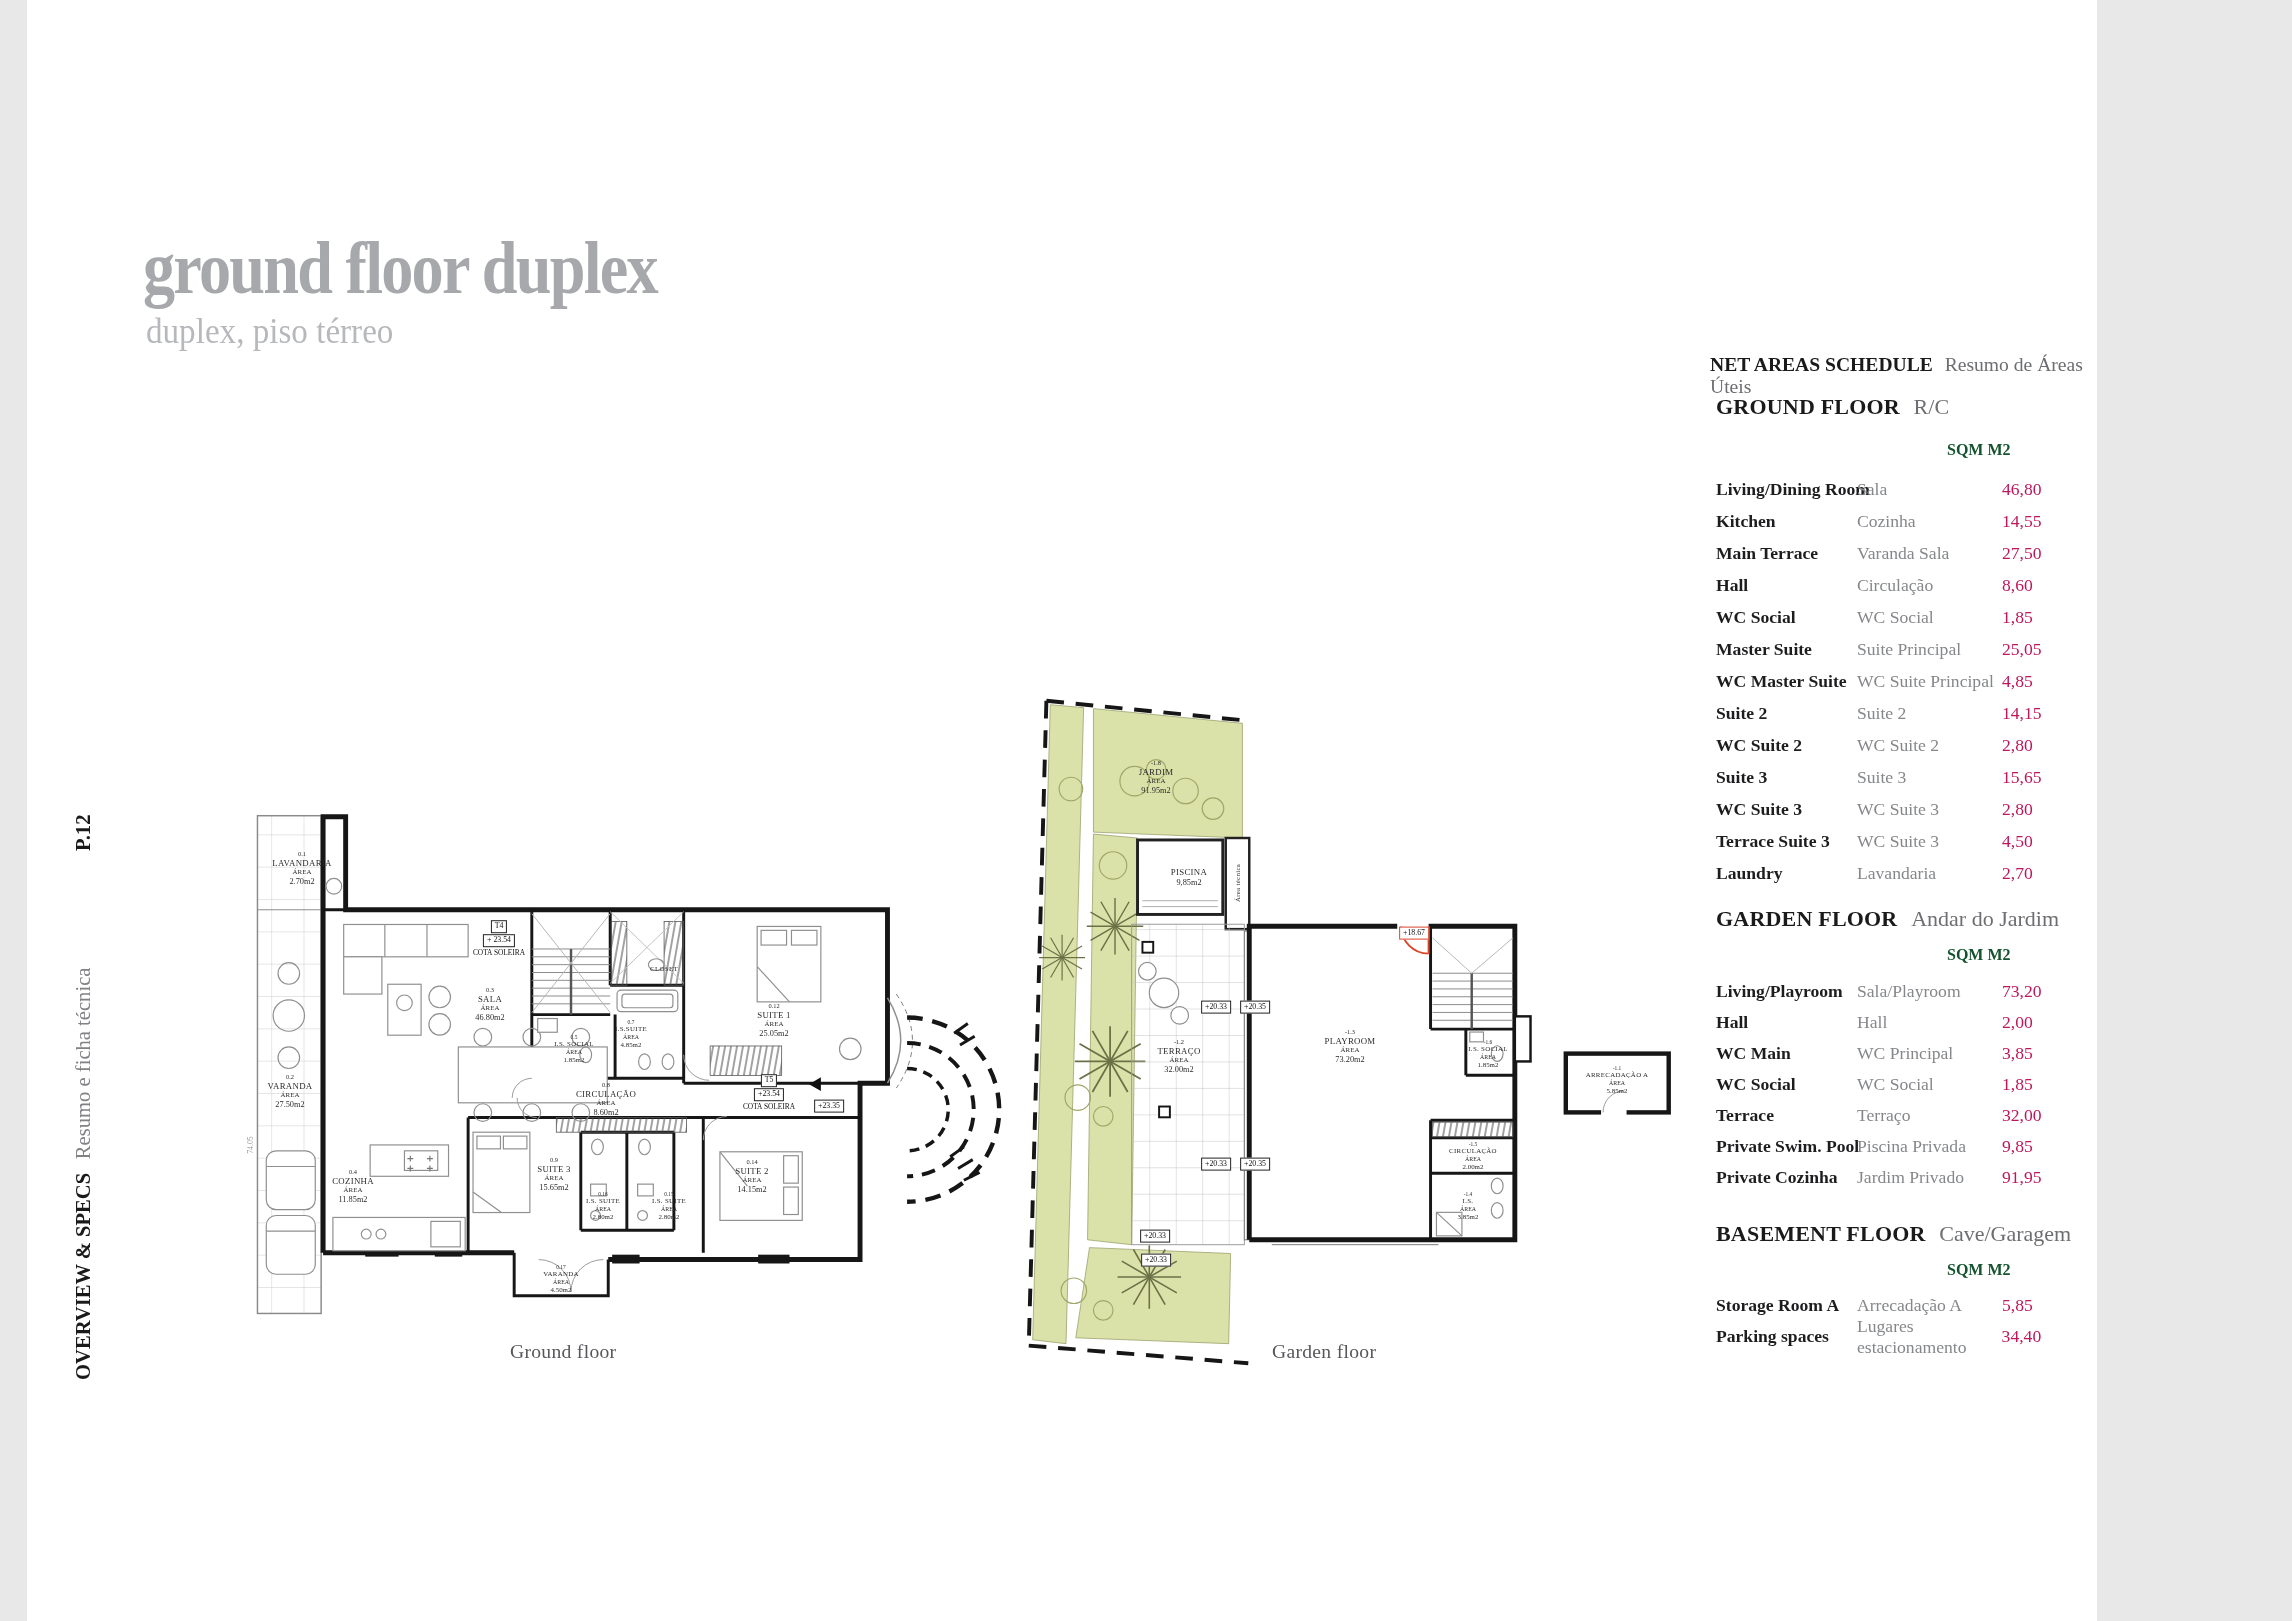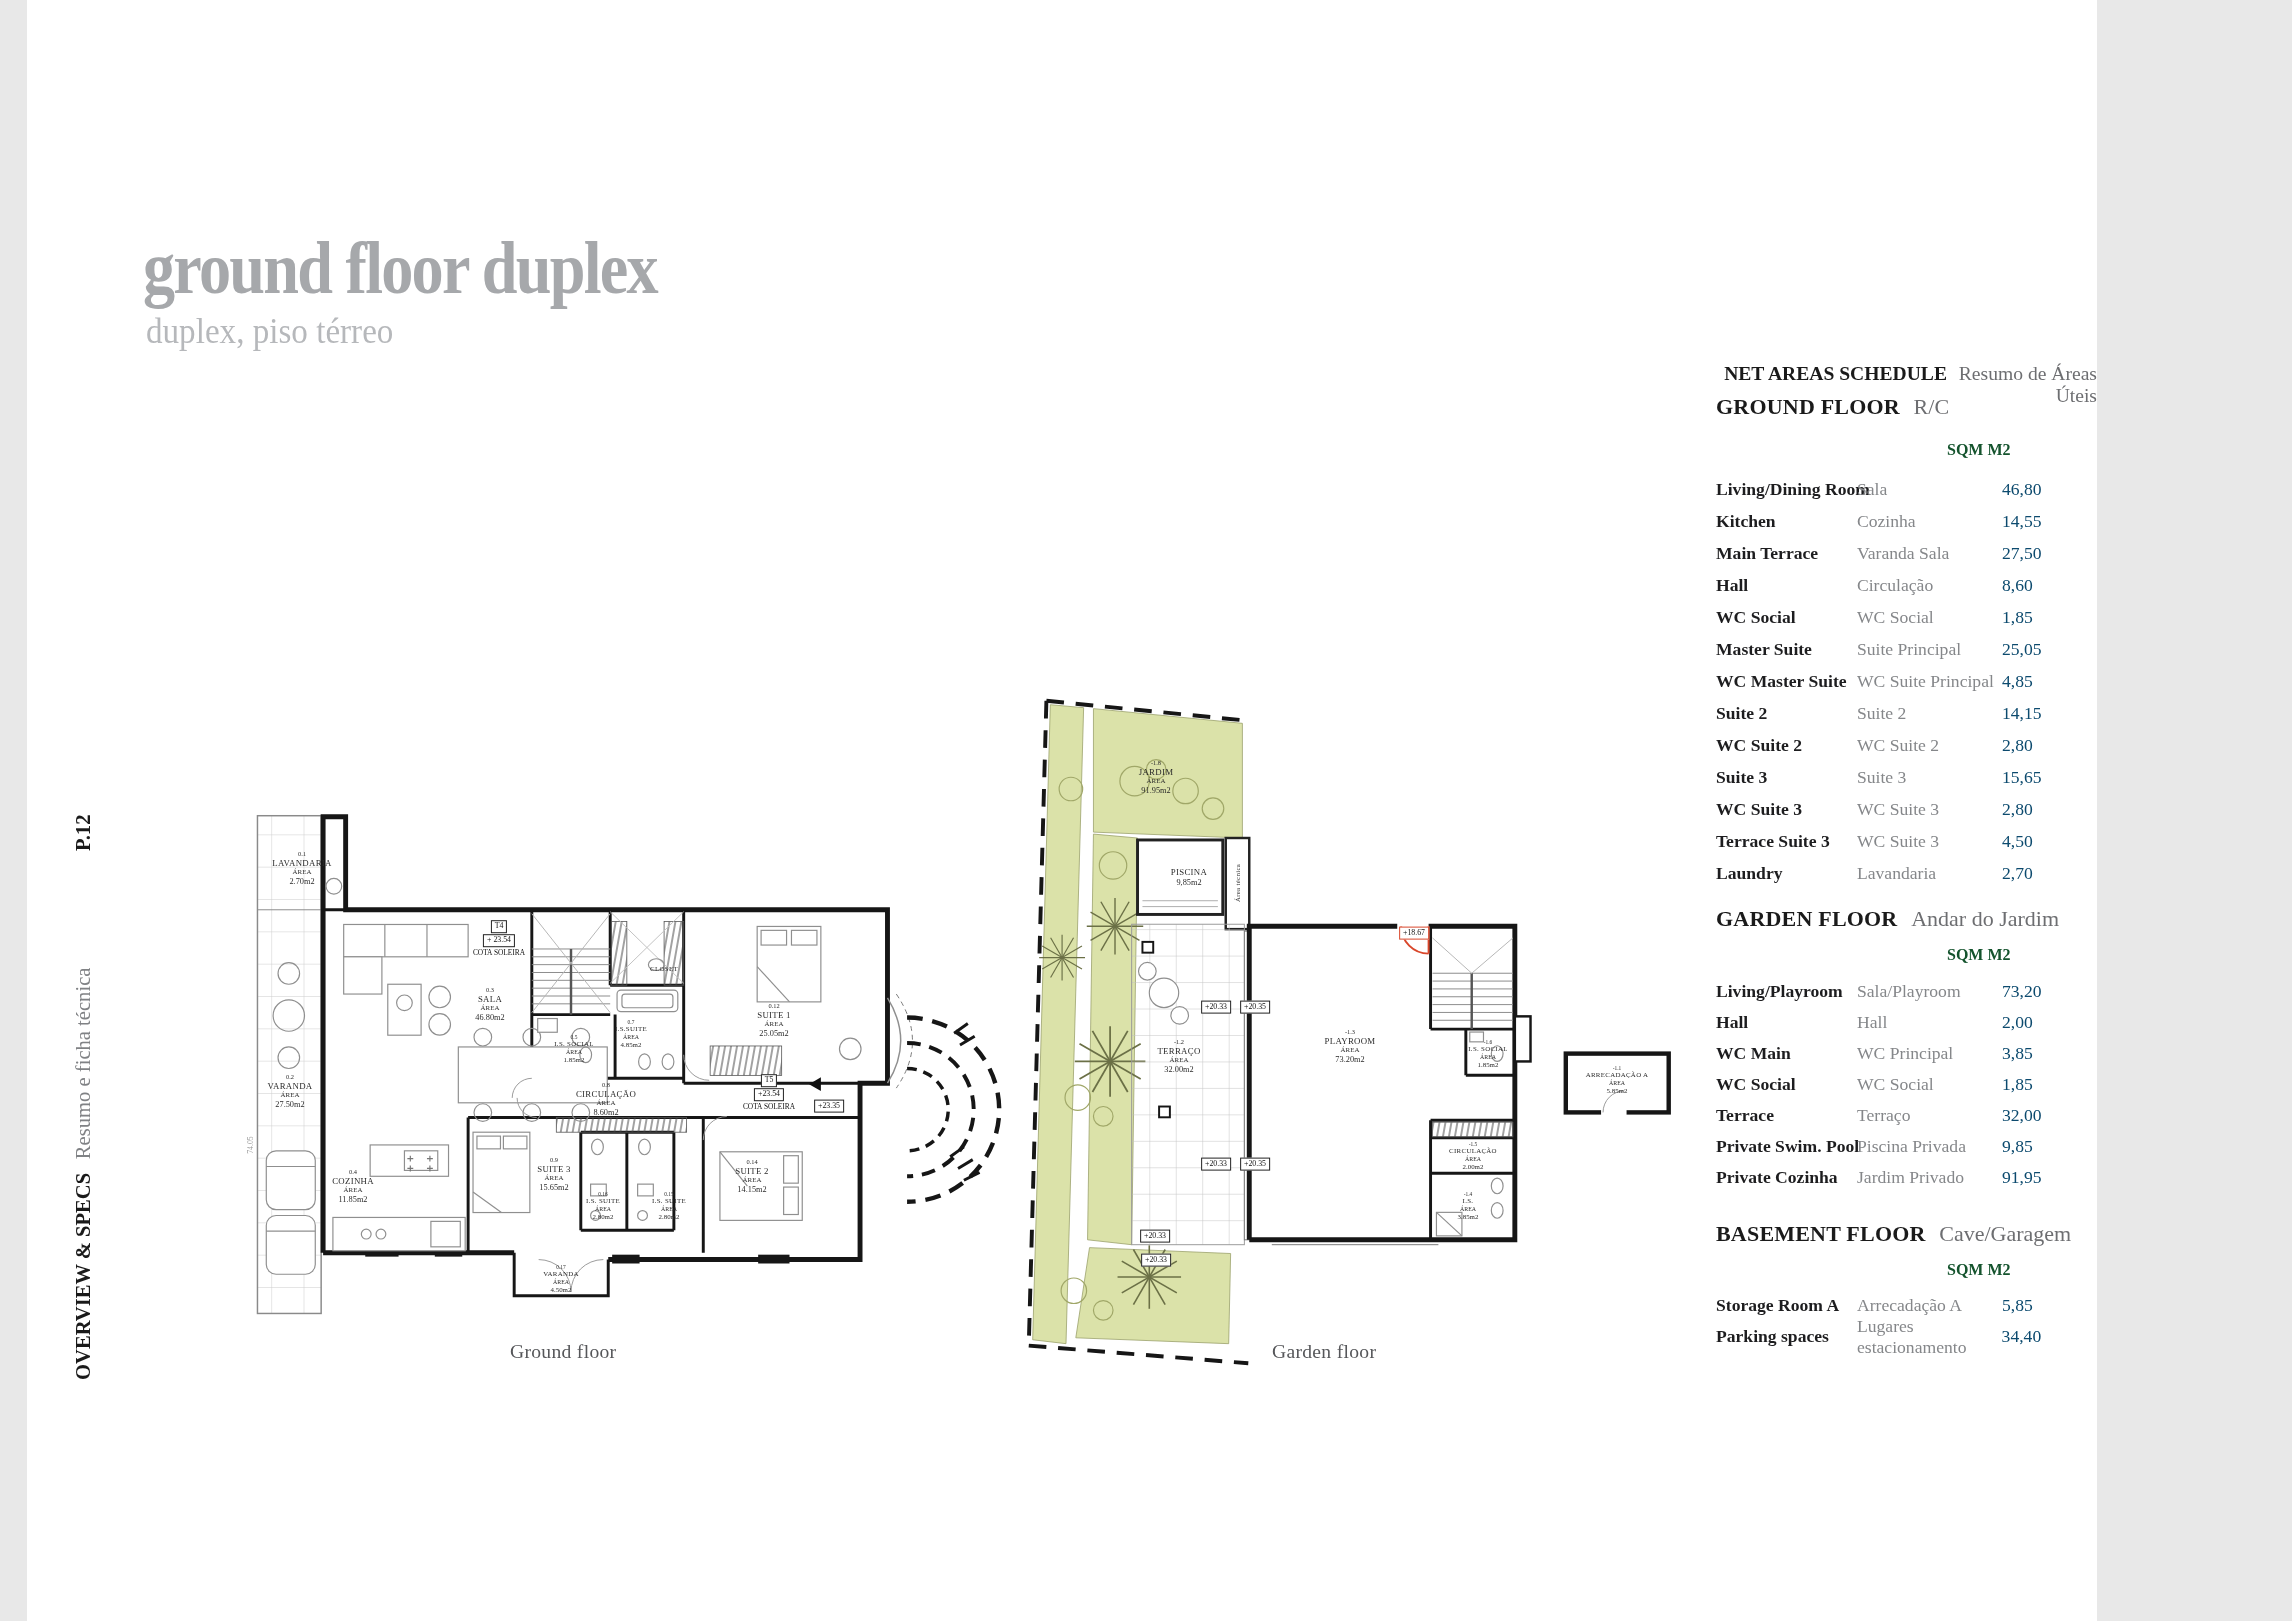--- a/index.html
+++ b/index.html
@@ -32,33 +32,33 @@
   .plan-label.sm .code{font-size:5.4px;}
   .mkstack{position:absolute;transform:translate(-50%,-50%);text-align:center;z-index:4;}
   .mkbox{display:block;border:1px solid #222;background:#fff;font-size:7.8px;line-height:10.8px;
          padding:0 2.9px;color:#111;margin:1px auto;white-space:nowrap;width:max-content;}
   .mkbox.red{border-color:#d9472b;}
   .mkplain{display:block;font-size:7.4px;color:#111;white-space:nowrap;}
   .rot{transform:translate(-50%,-50%) rotate(-90deg);}
   .dimtxt{position:absolute;font-size:7.8px;color:#9a9a9a;transform:translate(-50%,-50%) rotate(-90deg);}
   .caption{position:absolute;font-size:19.6px;color:#56575a;letter-spacing:0.3px;}
   
-  .s-title{position:absolute;left:1683px;top:363px;font-size:19.6px;text-align:right;}
+  .s-title{position:absolute;left:1683px;top:354px;font-size:19.6px;}
   .s-title .en{font-weight:bold;color:#1a1a1a;}
   .s-title .pt{color:#6d6e71;margin-left:11.8px;}
   .sec-h{position:absolute;left:1689px;font-size:22px;}
   .sec-h .en{font-weight:bold;color:#1a1a1a;letter-spacing:0.2px;}
   .sec-h .pt{color:#6d6e71;margin-left:13.7px;}
   .sqm-h{position:absolute;left:1920px;font-size:16px;font-weight:bold;color:#14532d;}
   .rows{position:absolute;left:1689px;width:627px;}
   .row{display:flex;align-items:center;height:32px;font-size:17.6px;}
   .rows.g .row{height:31px;}
   .row .c1{width:141px;flex:none;font-weight:bold;color:#1d1d1f;white-space:nowrap;}
   .row .c2{width:145px;flex:none;color:#85878a;white-space:nowrap;}
-  .row .c3{color:#0c4a6e;text-align:right;}
+  .row .c3{color:#be185d;text-align:right;}
   .row.tall{height:45px;}
   .row.tall .c2{white-space:normal;width:127px;margin-right:17.6px;line-height:20.6px;}
 </style>
 </head>
 <body>
 
 <div class="page">
 
   <div class="title">ground floor duplex</div>
   <div class="subtitle">duplex, piso térreo</div>

